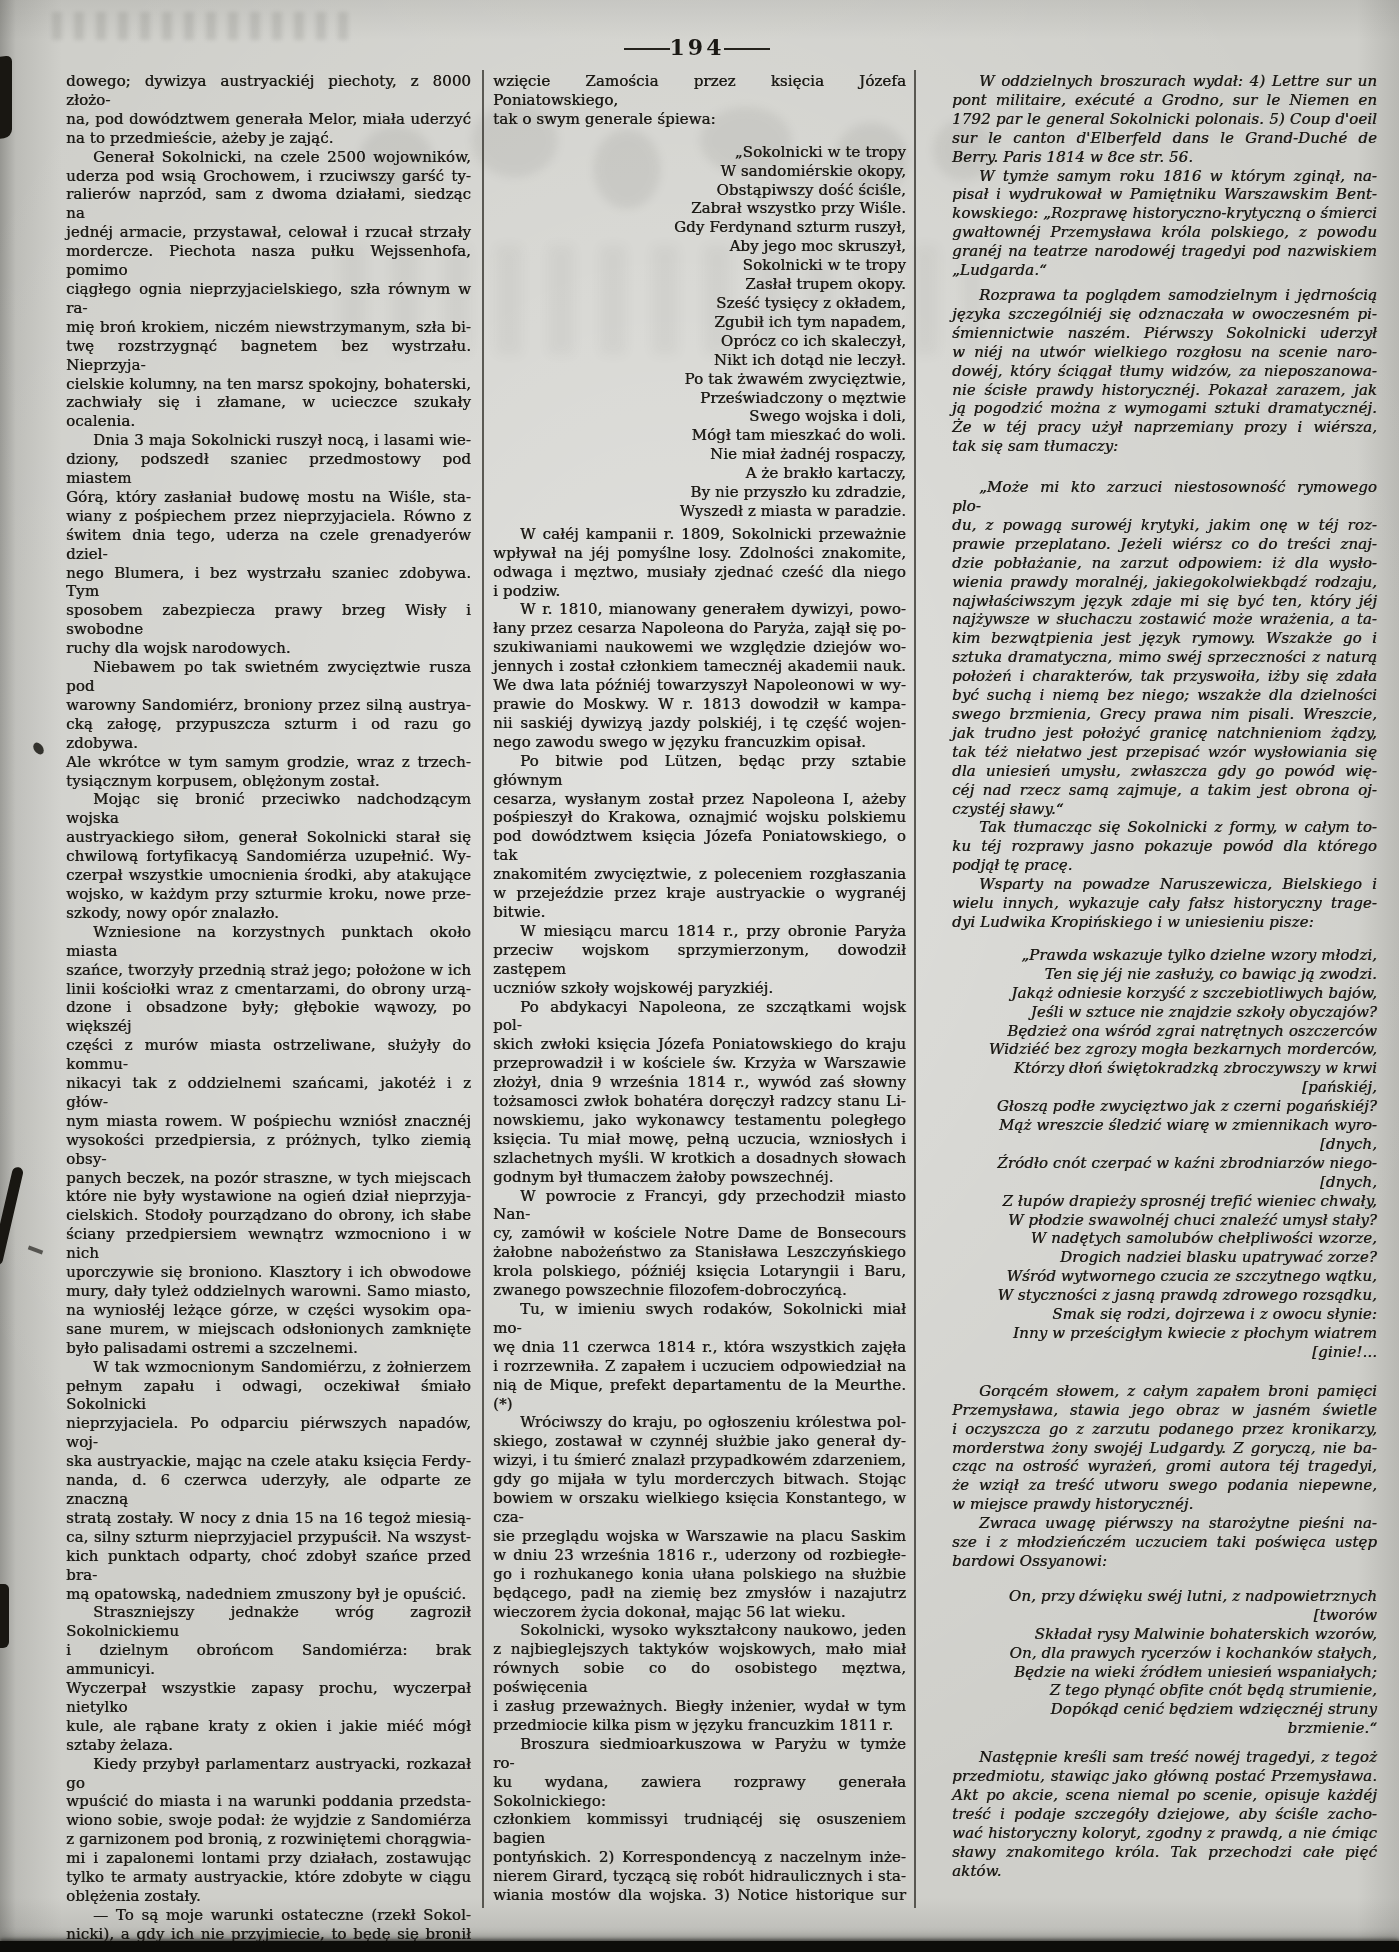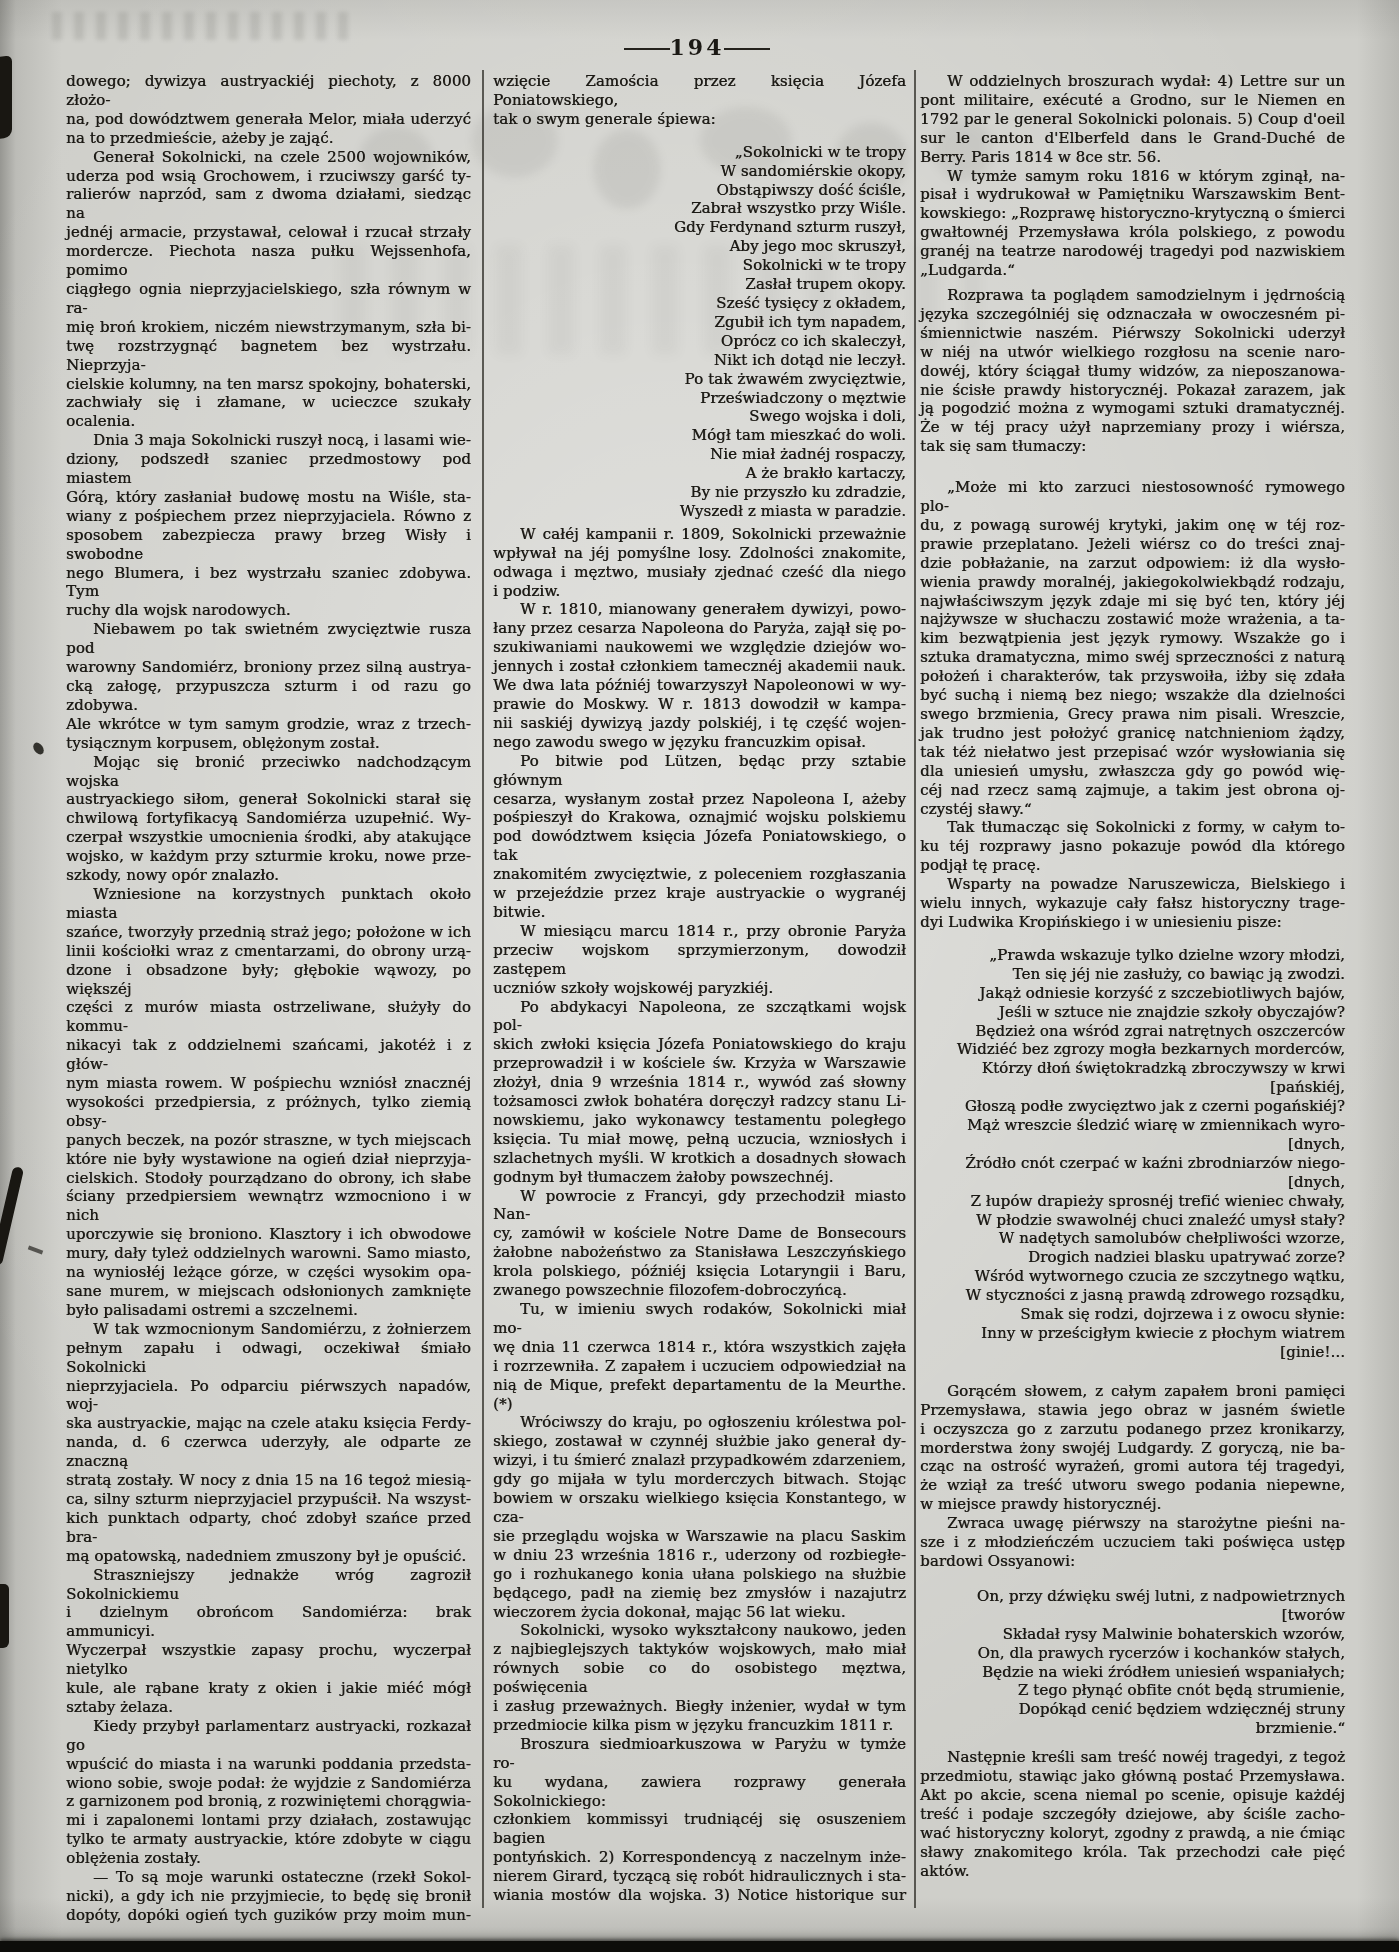--- a/index.html
+++ b/index.html
@@ -15,21 +15,21 @@
     font-family:"DejaVu Serif","Liberation Serif",serif;
     color:#1b1914;
   }
   .col{
     position:absolute;top:72px;
     font-size:15px;line-height:18.9px;letter-spacing:.1px;
     text-shadow:.45px 0 0 rgba(27,25,20,.8);
   }
   #col1{left:66px;width:405px;}
   #col2{left:493px;width:413px;}
-  #col3{left:920px;width:425px;}
+  #col3{left:952px;width:425px;font-style:italic;}
 
   .line{text-align:justify;text-align-last:justify;}
   .line.last{text-align-last:left;}
   .block.para .line.first{text-indent:27px;}
   .block.cont .line.first{text-indent:0;}
   .verse{margin:10px 0 4px 0;}
   .vline{text-align:right;}
   .vline.hang{text-align:right;}
 
   .vrule{position:absolute;top:70px;height:1838px;width:2px;background:#3a3832;opacity:.8;}
@@ -105,22 +105,23 @@
         <div class="line">mię broń krokiem, niczém niewstrzymanym, szła bi-</div>
         <div class="line">twę rozstrzygnąć bagnetem bez wystrzału. Nieprzyja-</div>
         <div class="line">cielskie kolumny, na ten marsz spokojny, bohaterski,</div>
         <div class="line last">zachwiały się i złamane, w ucieczce szukały ocalenia.</div>
       </div>
       <div class="block para">
         <div class="line first">Dnia 3 maja Sokolnicki ruszył nocą, i lasami wie-</div>
         <div class="line">dziony, podszedł szaniec przedmostowy pod miastem</div>
         <div class="line">Górą, który zasłaniał budowę mostu na Wiśle, sta-</div>
         <div class="line">wiany z pośpiechem przez nieprzyjaciela. Równo z</div>
+        <div class="line">świtem dnia tego, uderza na czele grenadyerów dziel-</div>
+        <div class="line">nego Blumera, i bez wystrzału szaniec zdobywa. Tym</div>
         <div class="line">sposobem zabezpiecza prawy brzeg Wisły i swobodne</div>
-        <div class="line">nego Blumera, i bez wystrzału szaniec zdobywa. Tym</div>
         <div class="line last">ruchy dla wojsk narodowych.</div>
       </div>
       <div class="block para">
         <div class="line first">Niebawem po tak swietném zwycięztwie rusza pod</div>
         <div class="line">warowny Sandomiérz, broniony przez silną austrya-</div>
         <div class="line">cką załogę, przypuszcza szturm i od razu go zdobywa.</div>
         <div class="line">Ale wkrótce w tym samym grodzie, wraz z trzech-</div>
         <div class="line last">tysiącznym korpusem, oblężonym został.</div>
       </div>
       <div class="block para">

